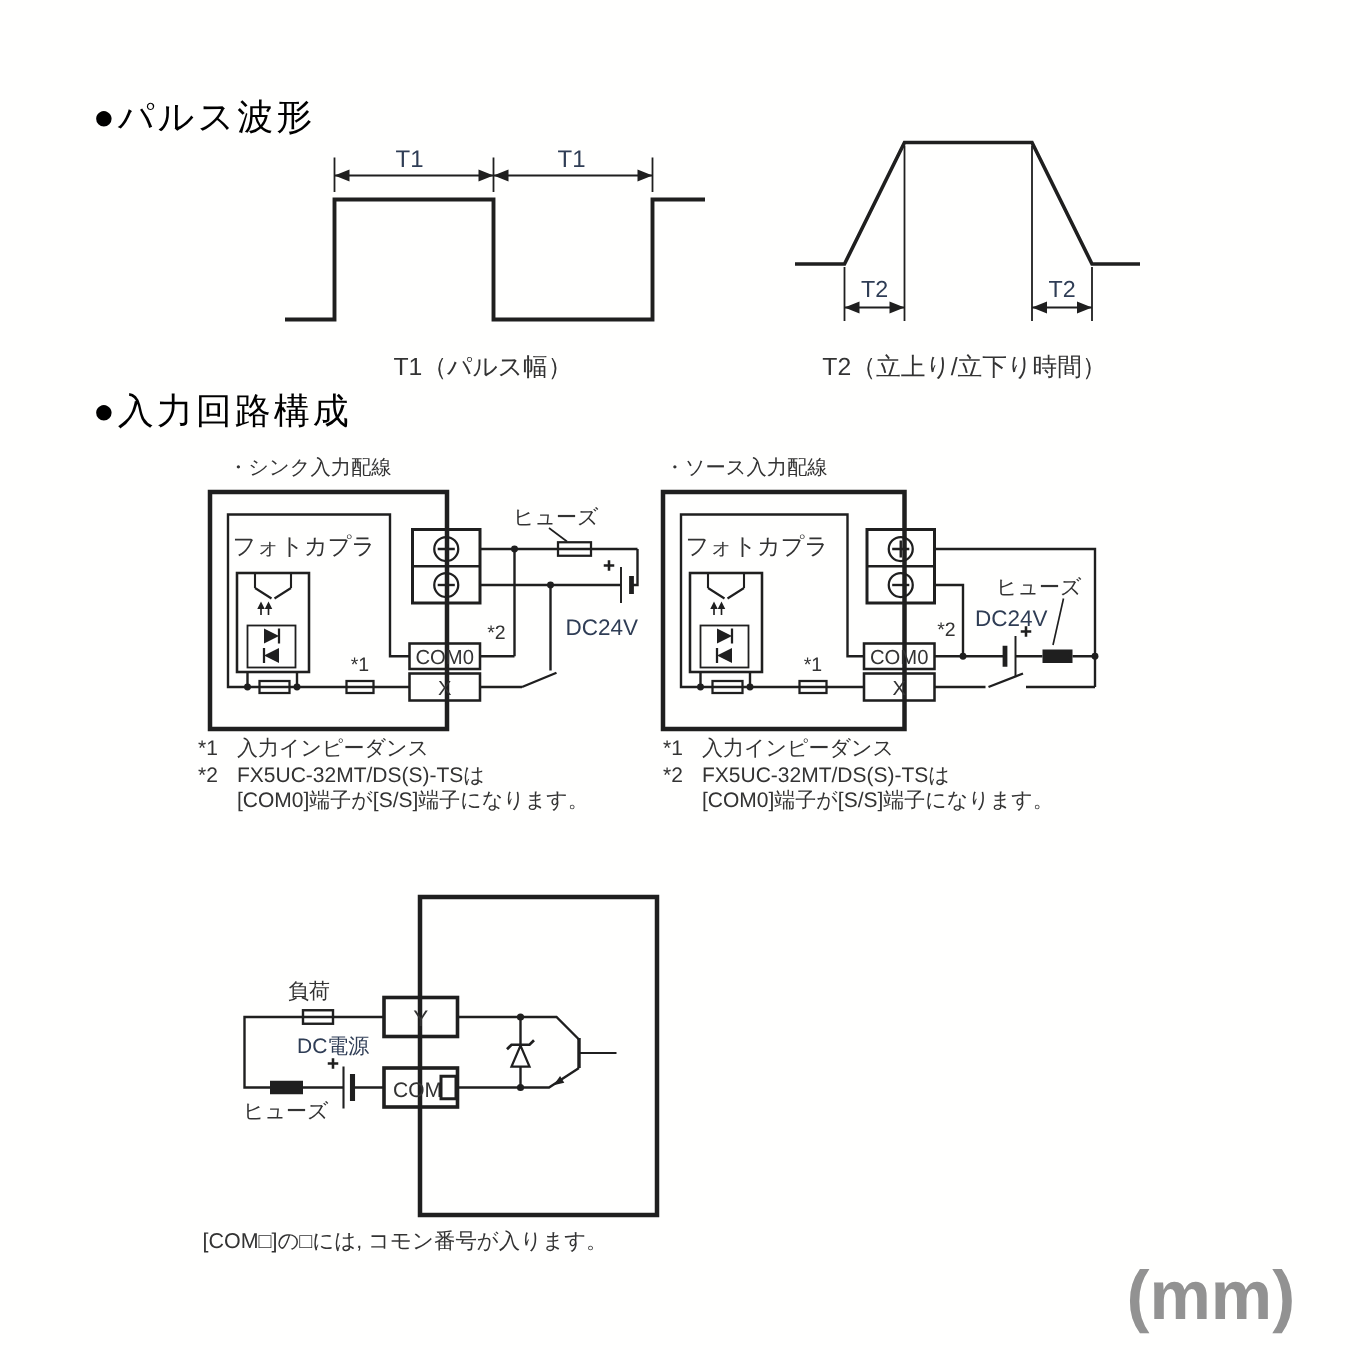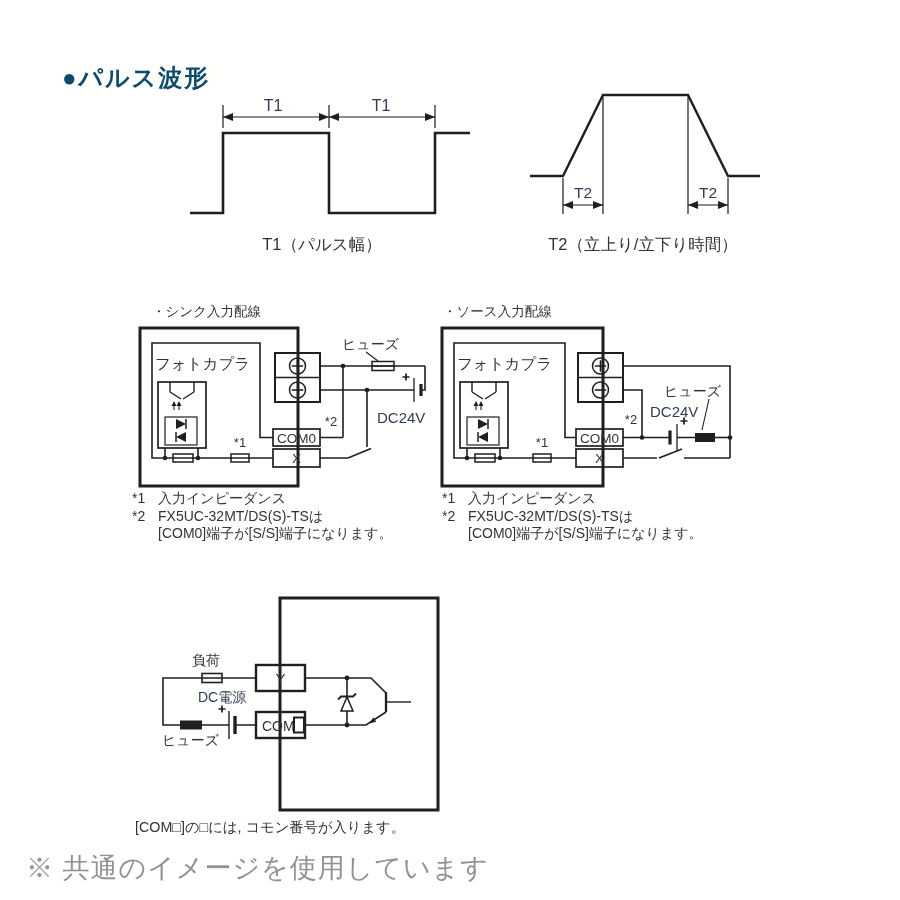--- a/index.html
+++ b/index.html
@@ -1,19 +1,19 @@
 <!DOCTYPE html>
 <html><head>
 <meta charset="utf-8">
 <style>
   html,body{margin:0;padding:0;background:#fff;}
   #canvas{position:relative;width:900px;height:900px;background:#fffffe;overflow:hidden;
           font-family:"Liberation Sans",sans-serif;color:#222;}
   .abs{position:absolute;}
-  .sec-title{font-size:24px;font-weight:bold;color:#0c4a6e;letter-spacing:2px;white-space:nowrap;}
+  .sec-title{font-size:24px;font-weight:normal;color:#000000;letter-spacing:2px;white-space:nowrap;}
   .subtle{color:#929292;}
   svg{display:block;}
   svg text{font-family:"Liberation Sans",sans-serif;fill:#333;}
   .ln{stroke:#1f1f1f;fill:none;}
   .wave{stroke-width:2.6;}
   .wave2{stroke-width:2.4;}
   .dim{stroke-width:1.2;}
   .w1{stroke-width:1.6;}
   .w2{stroke-width:3;}
   .thin{stroke-width:1.1;}
@@ -54,20 +54,21 @@
       <polygon points="563,205 573,201 573,209" fill="#1f1f1f"></polygon>
       <polygon points="603,205 593,201 593,209" fill="#1f1f1f"></polygon>
       <polygon points="688,205 698,201 698,209" fill="#1f1f1f"></polygon>
       <polygon points="728,205 718,201 718,209" fill="#1f1f1f"></polygon>
     </g>
     <text x="583" y="198" text-anchor="middle" font-size="15.5" class="lblB">T2</text>
     <text x="708" y="198" text-anchor="middle" font-size="15.5" class="lblB">T2</text>
     <text x="643" y="250" text-anchor="middle" font-size="16.5">T2（立上り/立下り時間）</text>
   </svg>
 
+  <div class="abs sec-title" style="left:62px;top:258px;">●入力回路構成</div>
 
   <svg class="abs" style="left:130px;top:296px;" width="320" height="200" viewBox="130 296 320 200">
     <text x="152" y="316" font-size="13.5">・シンク入力配線</text>
     <rect x="140" y="328" width="158" height="158" class="ln w2"></rect>
     <path class="ln w1" d="M273,458 H152 V343 H260 V437.5 H273"></path>
     <text x="155" y="369" font-size="15.5">フォトカプラ</text>
     <g>
       <rect x="158" y="382" width="48" height="66" class="ln" stroke-width="1.7"></rect>
       <path class="ln" stroke-width="1.4" d="M170,382 V392 M194,382 V392 M170,392 L181,399 M194,392 L183,399"></path>
       <path class="ln thin" d="M174,410 V403 M179,410 V403"></path>
@@ -239,15 +240,15 @@
       <path class="ln" stroke-width="1.8" d="M338,699.5 L341,696.5 H353 L356,693.5"></path>
     </g>
     <g>
       <path class="ln" stroke-width="2.3" d="M386,692 V712"></path>
       <path class="ln" stroke-width="1.4" d="M386,702 H411"></path>
       <polygon points="369,723.5 376.2,721.8 373.4,717.4" fill="#1f1f1f"></polygon>
     </g>
     <text x="135" y="832" font-size="14.3">[COM□]の□には, コモン番号が入ります。</text>
   </svg>
 
-  <div class="abs footer-note subtle" style="left:26px;top:850px;">※ 共通のイメージを使用しています</div>
+  <div class="abs mm subtle" style="left:751px;top:836px;">(mm)</div>
 
 </div>
 
 </body></html>

